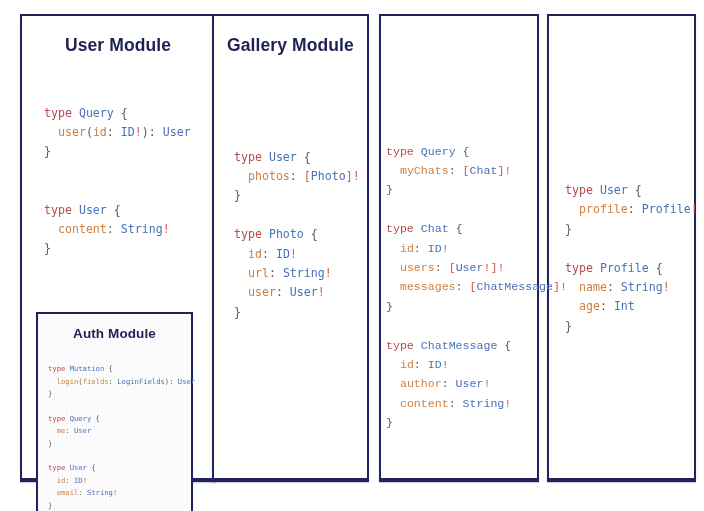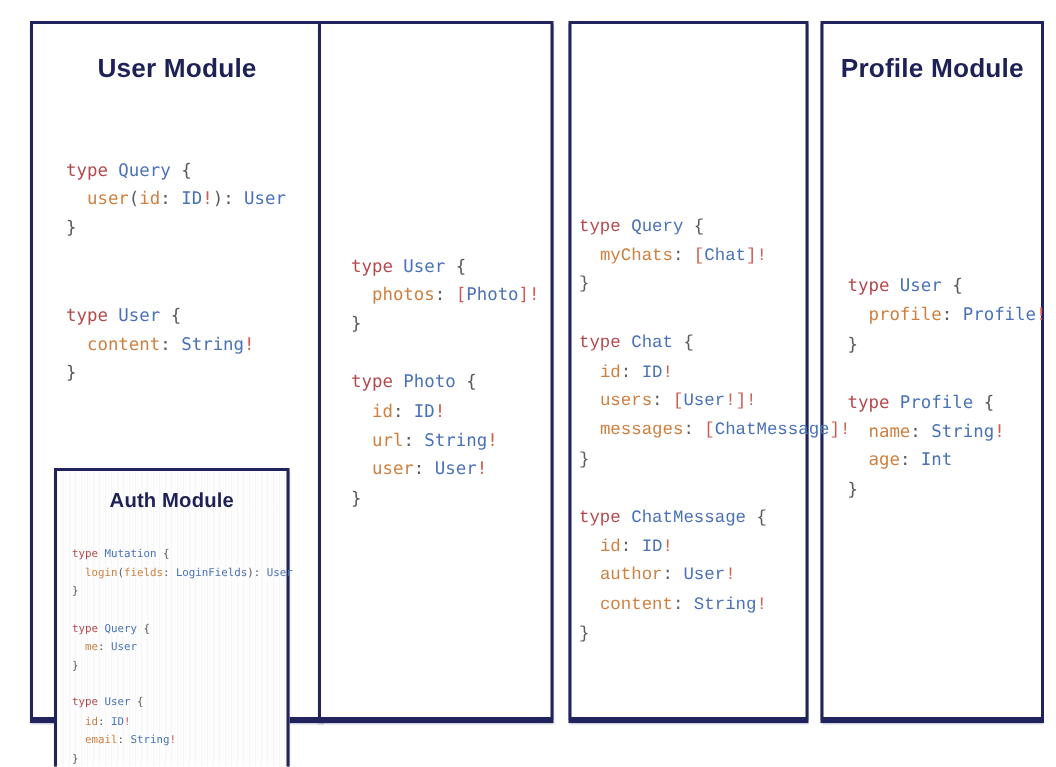--- a/index.html
+++ b/index.html
@@ -89,21 +89,21 @@
 
   
   #card-user    { left: 20px;   top: 14px;  width: 196px; height: 466px; }
   #card-auth    { left: 14px;  top: 258px; width: 157px; height: 216px; margin-top: 38px; }
   #card-gallery { left: 212px; top: 14px;  width: 157px; height: 466px; }
   #card-chat    { left: 379px; top: 14px;  width: 160px; height: 466px; }
   #card-profile { left: 547px; top: 14px;  width: 149px; height: 466px; }
 
   #code-user    { left: 22px;  top: 76px;  }
   #code-auth    { left: 10px;  top: 42px;  }
-  #code-gallery { left: 20px;  top: 140px; }
+  #code-gallery { left: 20px;  top: 120px; }
   #code-chat    { left: 5px;   top: 114px; font-family: Liberation Mono, monospace; }
   #code-profile { left: 16px;  top: 122px; margin-top: 43px; }
 </style>
 </head>
 <body>
 
 <div class="board">
 
   <div class="card card-outer" id="card-user">
     <div class="card-title">User Module</div>
@@ -128,20 +128,21 @@
 <span class="pn">}</span>
 
 <span class="kw">type</span> <span class="tp">User</span> <span class="pn">{</span>
   <span class="fl">id</span><span class="pn">:</span> <span class="tp">ID</span><span class="bg">!</span>
   <span class="fl">email</span><span class="pn">:</span> <span class="tp">String</span><span class="bg">!</span>
 <span class="pn">}</span></pre>
     </div>
   </div>
 
   <div class="card card-outer" id="card-gallery">
+    <div class="card-title">Gallery Module</div>
     <pre class="code big" id="code-gallery"><span class="kw">type</span> <span class="tp">User</span> <span class="pn">{</span>
   <span class="fl">photos</span><span class="pn">:</span> <span class="bg">[</span><span class="tp">Photo</span><span class="bg">]</span><span class="bg">!</span>
 <span class="pn">}</span>
 
 <span class="kw">type</span> <span class="tp">Photo</span> <span class="pn">{</span>
   <span class="fl">id</span><span class="pn">:</span> <span class="tp">ID</span><span class="bg">!</span>
   <span class="fl">url</span><span class="pn">:</span> <span class="tp">String</span><span class="bg">!</span>
   <span class="fl">user</span><span class="pn">:</span> <span class="tp">User</span><span class="bg">!</span>
 <span class="pn">}</span></pre>
   </div>
@@ -158,21 +159,20 @@
 <span class="pn">}</span>
 
 <span class="kw">type</span> <span class="tp">ChatMessage</span> <span class="pn">{</span>
   <span class="fl">id</span><span class="pn">:</span> <span class="tp">ID</span><span class="bg">!</span>
   <span class="fl">author</span><span class="pn">:</span> <span class="tp">User</span><span class="bg">!</span>
   <span class="fl">content</span><span class="pn">:</span> <span class="tp">String</span><span class="bg">!</span>
 <span class="pn">}</span></pre>
   </div>
 
   <div class="card card-outer" id="card-profile">
-    <div class="card-title">Profile Module</div>
     <pre class="code big" id="code-profile"><span class="kw">type</span> <span class="tp">User</span> <span class="pn">{</span>
   <span class="fl">profile</span><span class="pn">:</span> <span class="tp">Profile</span><span class="bg">!</span>
 <span class="pn">}</span>
 
 <span class="kw">type</span> <span class="tp">Profile</span> <span class="pn">{</span>
   <span class="fl">name</span><span class="pn">:</span> <span class="tp">String</span><span class="bg">!</span>
   <span class="fl">age</span><span class="pn">:</span> <span class="tp">Int</span>
 <span class="pn">}</span></pre>
   </div>
 

